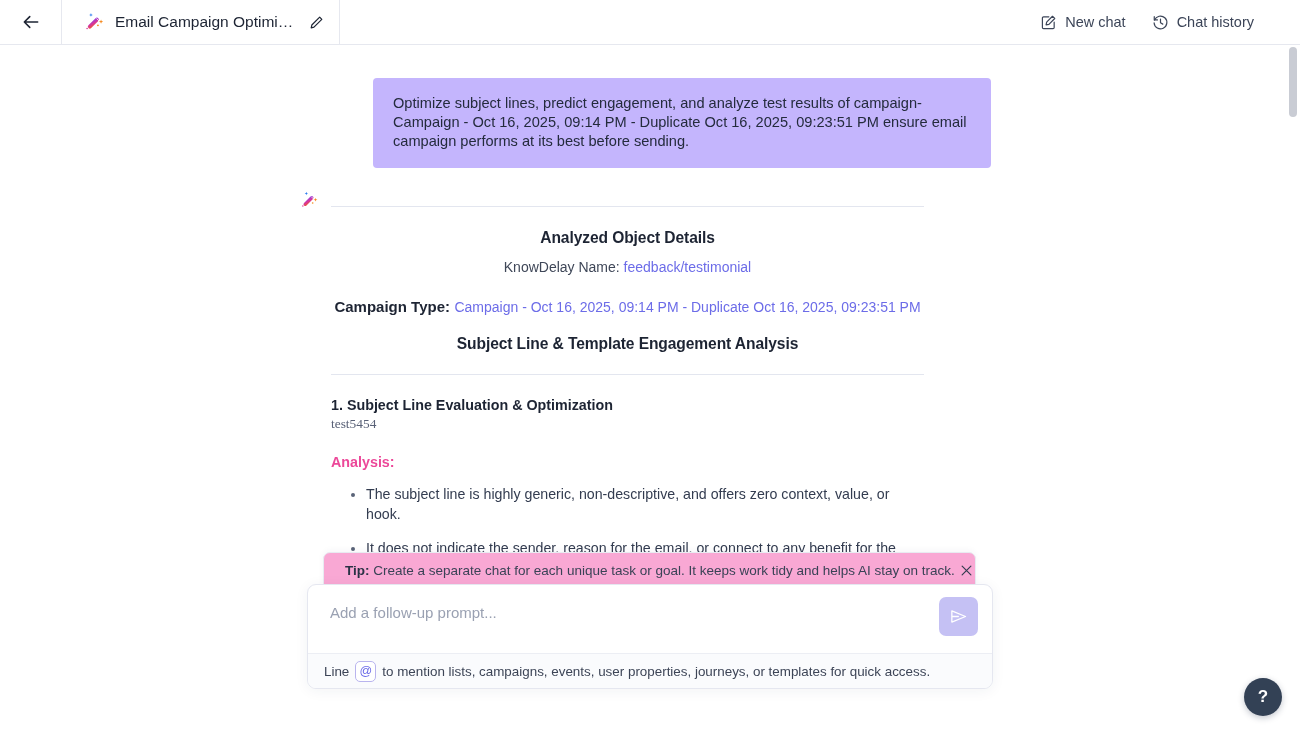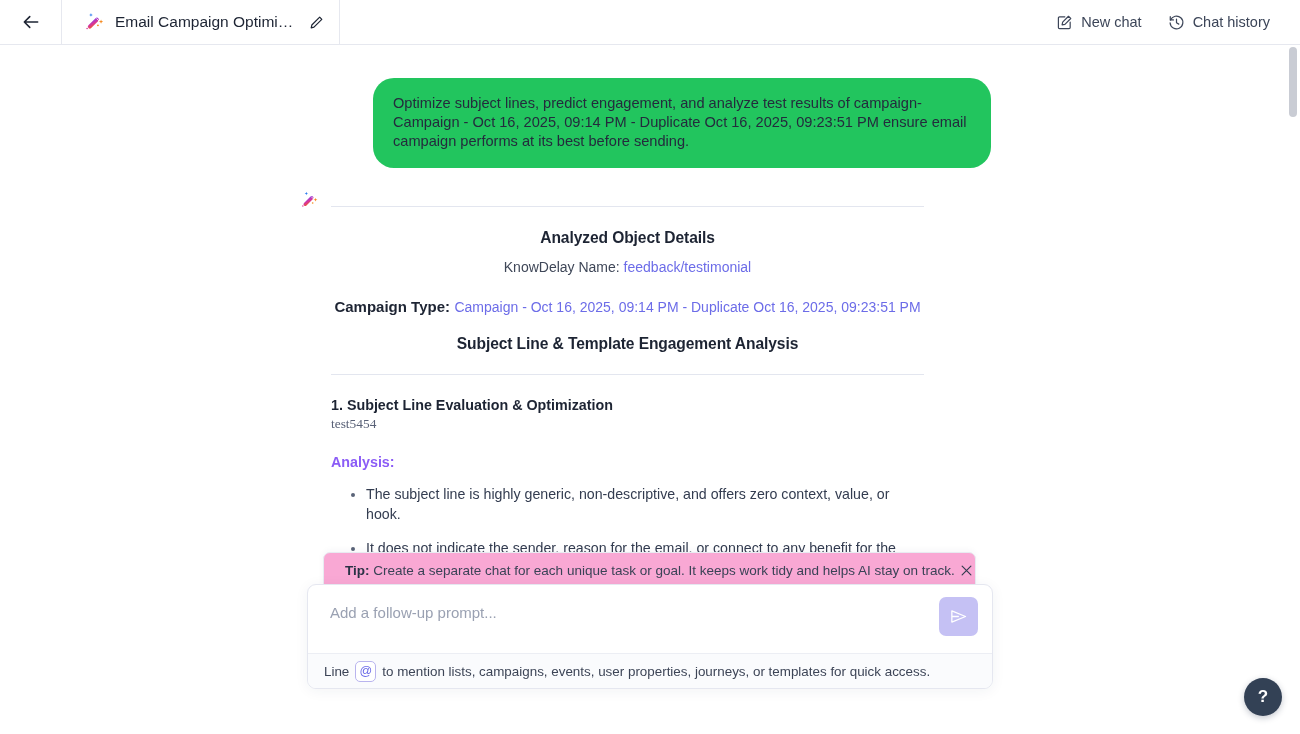--- a/index.html
+++ b/index.html
@@ -75,21 +75,21 @@
     cursor: pointer;
     margin-left: 4px;
   }
 
   .header-spacer { flex: 1; }
 
   .header-actions {
     display: flex;
     align-items: center;
     gap: 26px;
-    padding-right: 30px;
+    padding-right: 46px;
   }
   .header-action {
     display: flex;
     align-items: center;
     gap: 8px;
     font-size: 14.5px;
     color: #3c4558;
     cursor: pointer;
     white-space: nowrap;
   }
@@ -112,22 +112,22 @@
   }
 
   
   .user-row {
     display: flex;
     justify-content: flex-start;
     padding: 33px 0 0 373px;
   }
   .user-bubble {
     width: 618px;
-    background: #22c55e;
-    border-radius: 21px;
+    background: #c4b5fd;
+    border-radius: 4px;
     padding: 16px 20px 17px 20px;
     font-size: 14.6px;
     line-height: 1.3;
     color: #242b3d;
   }
 
   
   .assistant-row {
     position: relative;
     padding: 22px 0 0 300px;
@@ -196,21 +196,21 @@
   .code-line {
     margin-top: 3px;
     font-family: "Liberation Serif", serif;
     font-size: 13.4px;
     color: #596177;
   }
   .analysis-label {
     margin-top: 22px;
     font-size: 14.3px;
     font-weight: 700;
-    color: #8b5cf6;
+    color: #ec4899;
   }
   ul.bullets {
     margin: 9px 0 0 0;
     padding-left: 35px;
   }
   ul.bullets li {
     font-size: 14.2px;
     color: #333c50;
     line-height: 1.35;
     margin-top: 15px;

